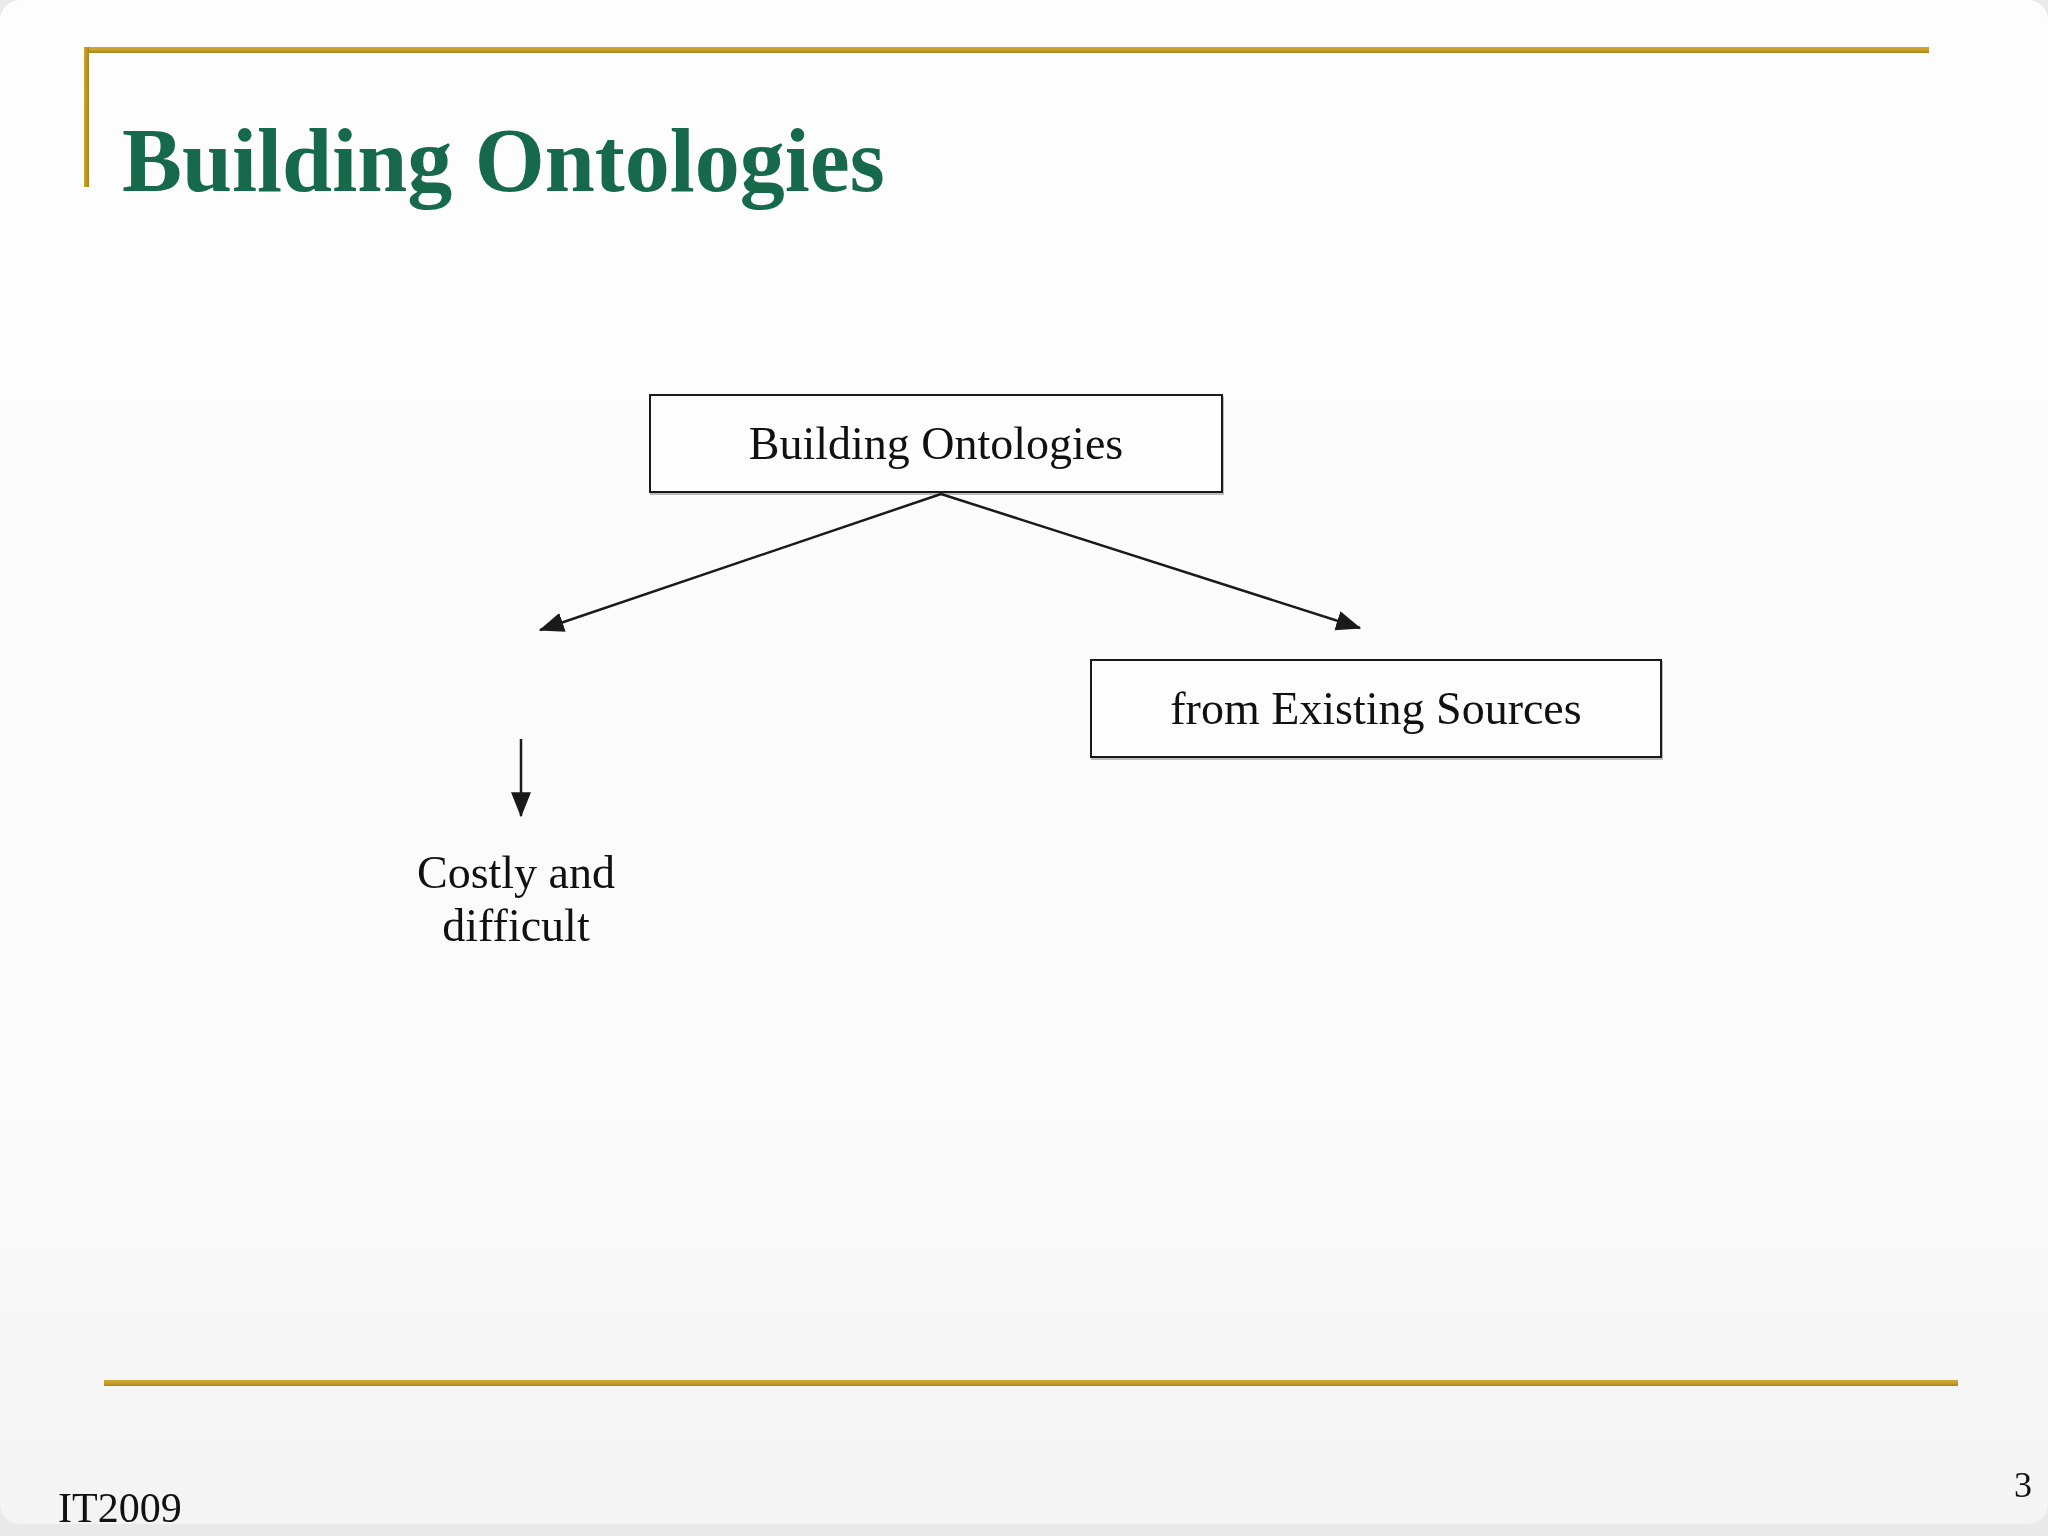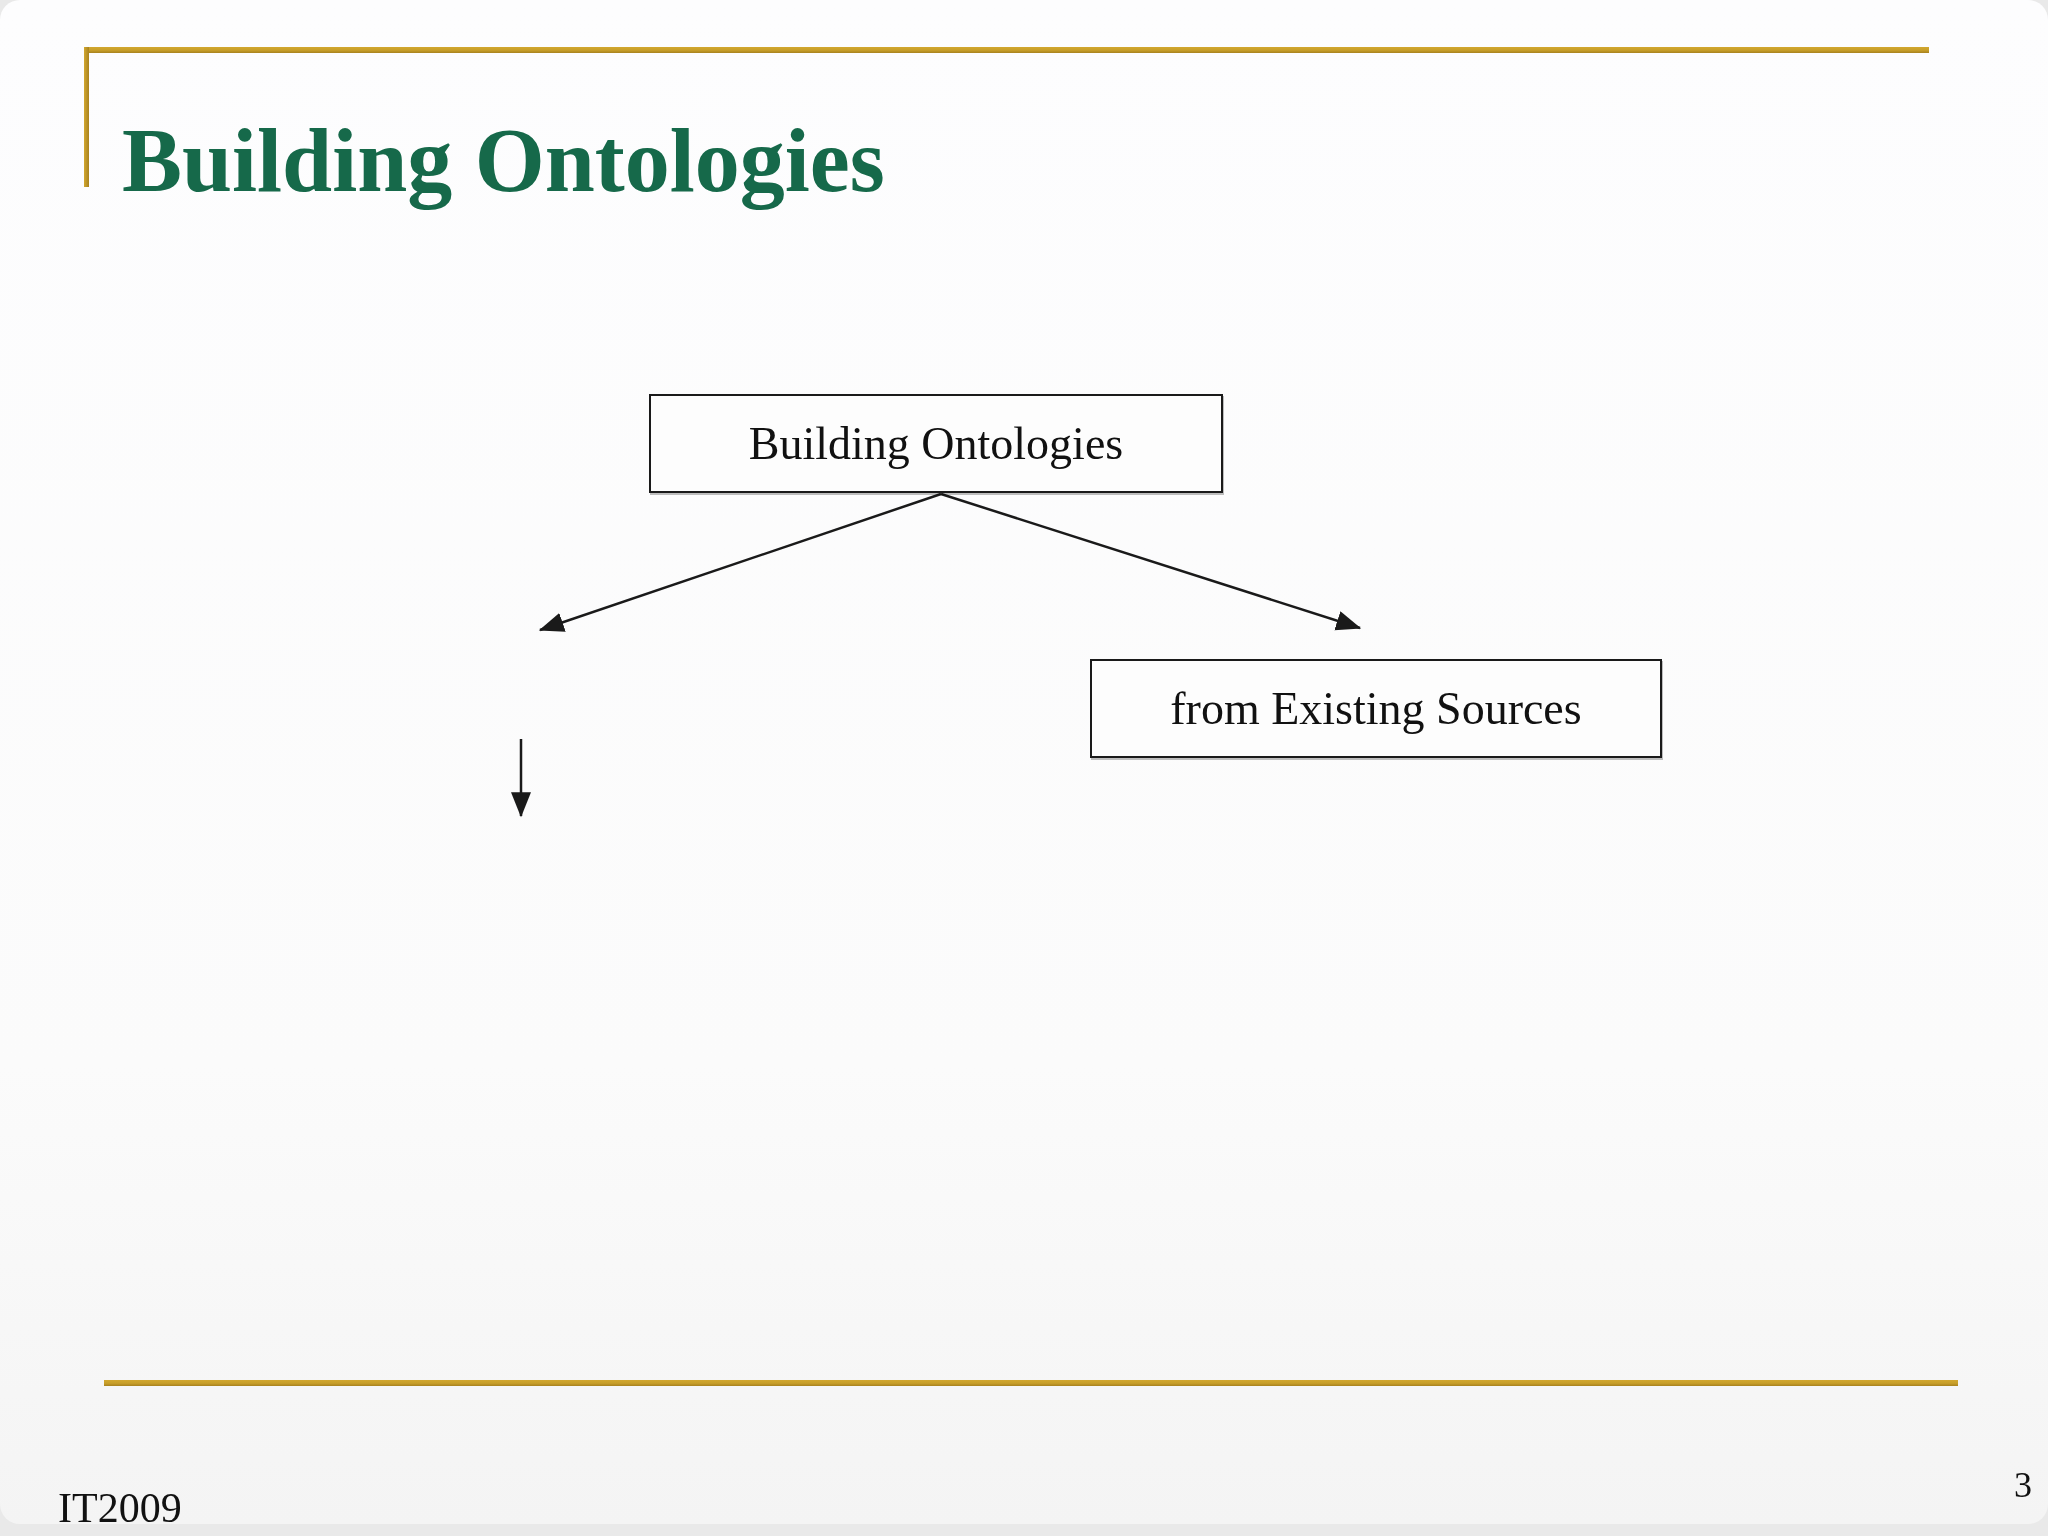--- a/index.html
+++ b/index.html
@@ -107,20 +107,24 @@
 
     <div class="node node-root">
       <span>Building Ontologies</span>
     </div>
 
 
     <div class="node node-right">
       <span>from Existing Sources</span>
     </div>
 
+    <div class="note">
+      <div>Costly and</div>
+      <div>difficult</div>
+    </div>
 
   </div>
 
   <div class="footer-rule"></div>
   <div class="footer-left">IT2009</div>
   <div class="footer-page">3</div>
 
 </div>
 
 </body></html>

